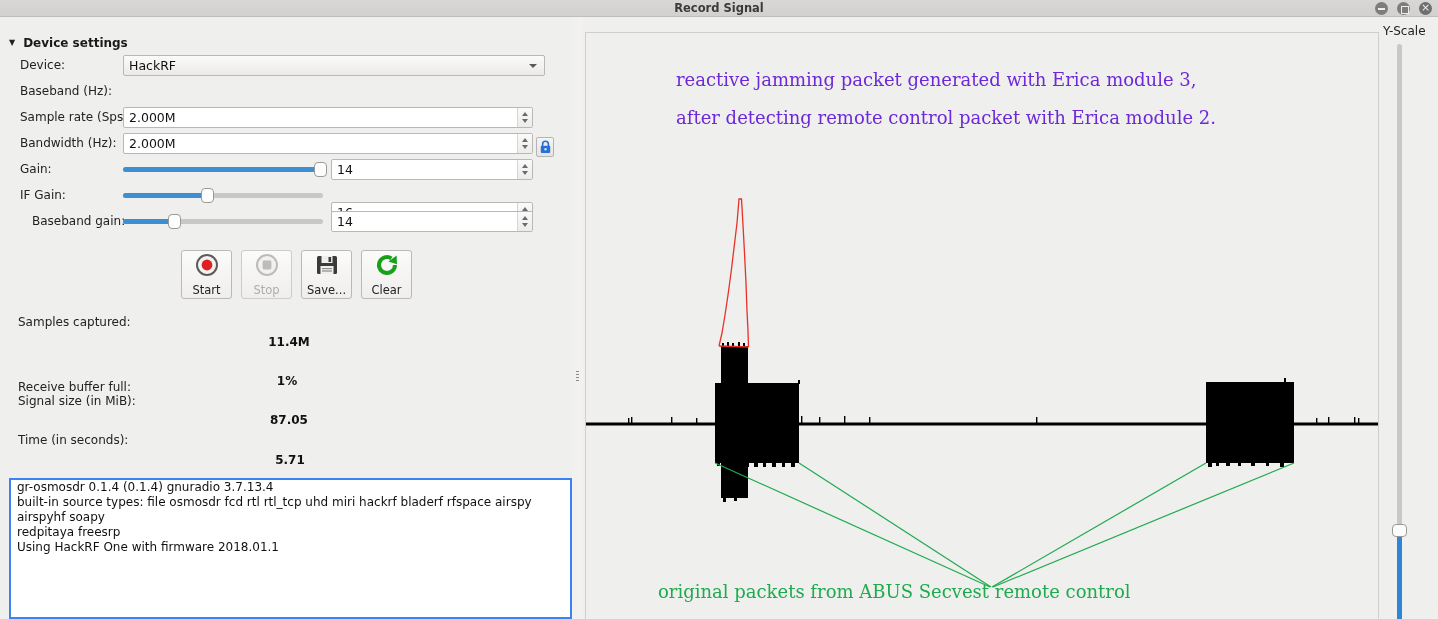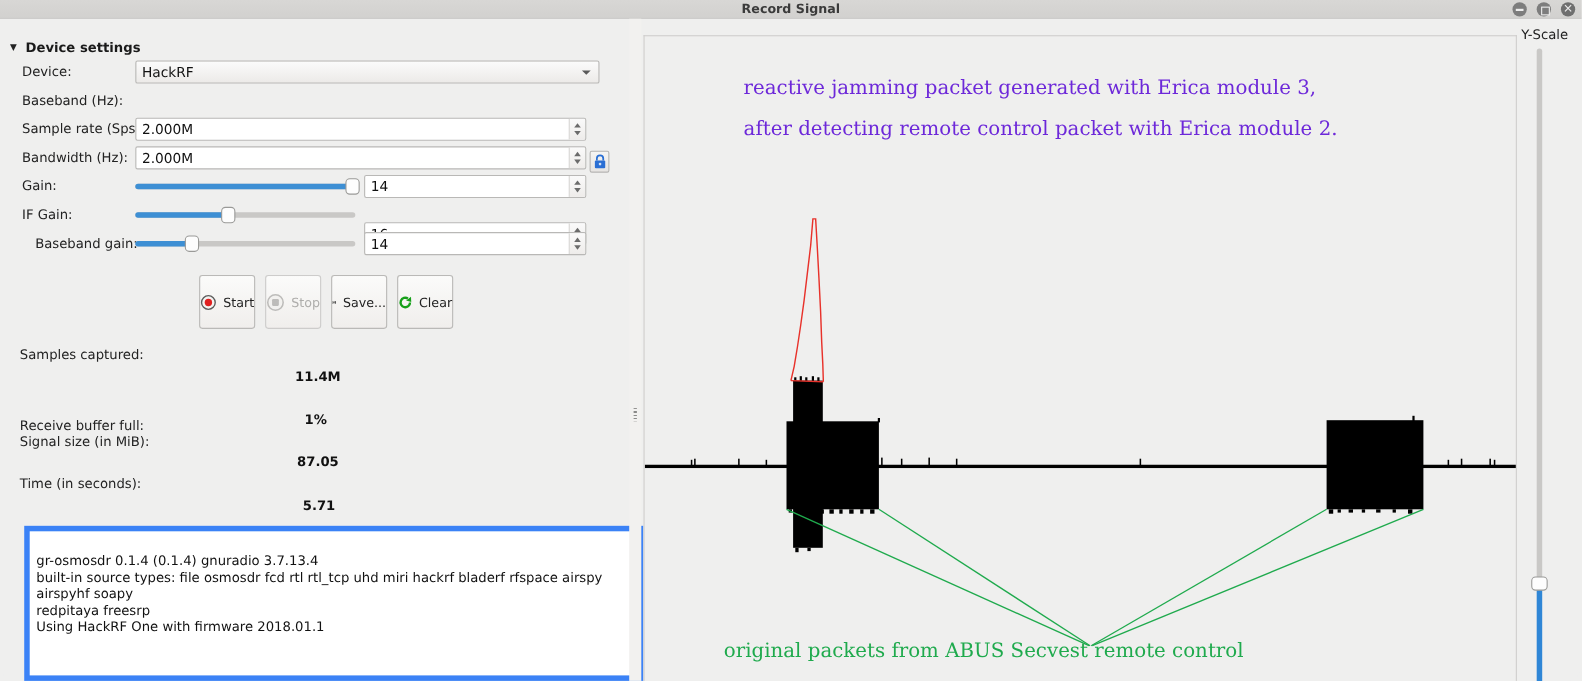--- a/index.html
+++ b/index.html
@@ -106,40 +106,40 @@
     position: absolute; top: 3px; width: 13px; height: 15px;
     background: #fdfdfd; border: 1px solid #9a9a98; border-radius: 4px;
   }
 
   
   .btnbar { position: absolute; left: 181px; top: 233px; display: flex; gap: 9px; }
   .abtn {
     width: 51px; height: 49px;
     background: linear-gradient(to bottom,#fbfbfa,#f0eeec);
     border: 1px solid #bab9b7; border-radius: 3px;
-    display: flex; flex-direction: row; align-items: center;
+    display: flex; flex-direction: column; align-items: center;
     justify-content: center; gap: 6px; cursor: pointer;
   }
   .abtn .lbl { font-size: 11.5px; color: #222; }
   .abtn.disabled { border-color: #cdcccb; }
   .abtn.disabled .lbl { color: #aeadab; }
 
   
   .stat-label {
     position: absolute; left: 18px; font-size: 12px; color: #222;
   }
   .stat-value {
     position: absolute; font-size: 12px; font-weight: bold; color: #111;
     text-align: center; width: 120px;
   }
 
   .logbox {
-    position: absolute; left: 22px; top: 461px; width: 563px; height: 141px;
-    background: #ffffff; border: 5px solid #3b82f6;
-    padding: 20px 6px; font-size: 12px; line-height: 15px; color: #111;
+    position: absolute; left: 9px; top: 461px; width: 563px; height: 141px;
+    background: #ffffff; border: 2px solid #3b82f6;
+    padding: 0 6px; font-size: 12px; line-height: 15px; color: #111;
     overflow: hidden;
   }
 
   
   .splitter {
     position: absolute; left: 572px; top: 17px; width: 11px; height: 602px;
     background: #f2f1ef; cursor: col-resize;
   }
   .splitter .grip {
     position: absolute; left: 4px; top: 354px; width: 3px; height: 12px;

